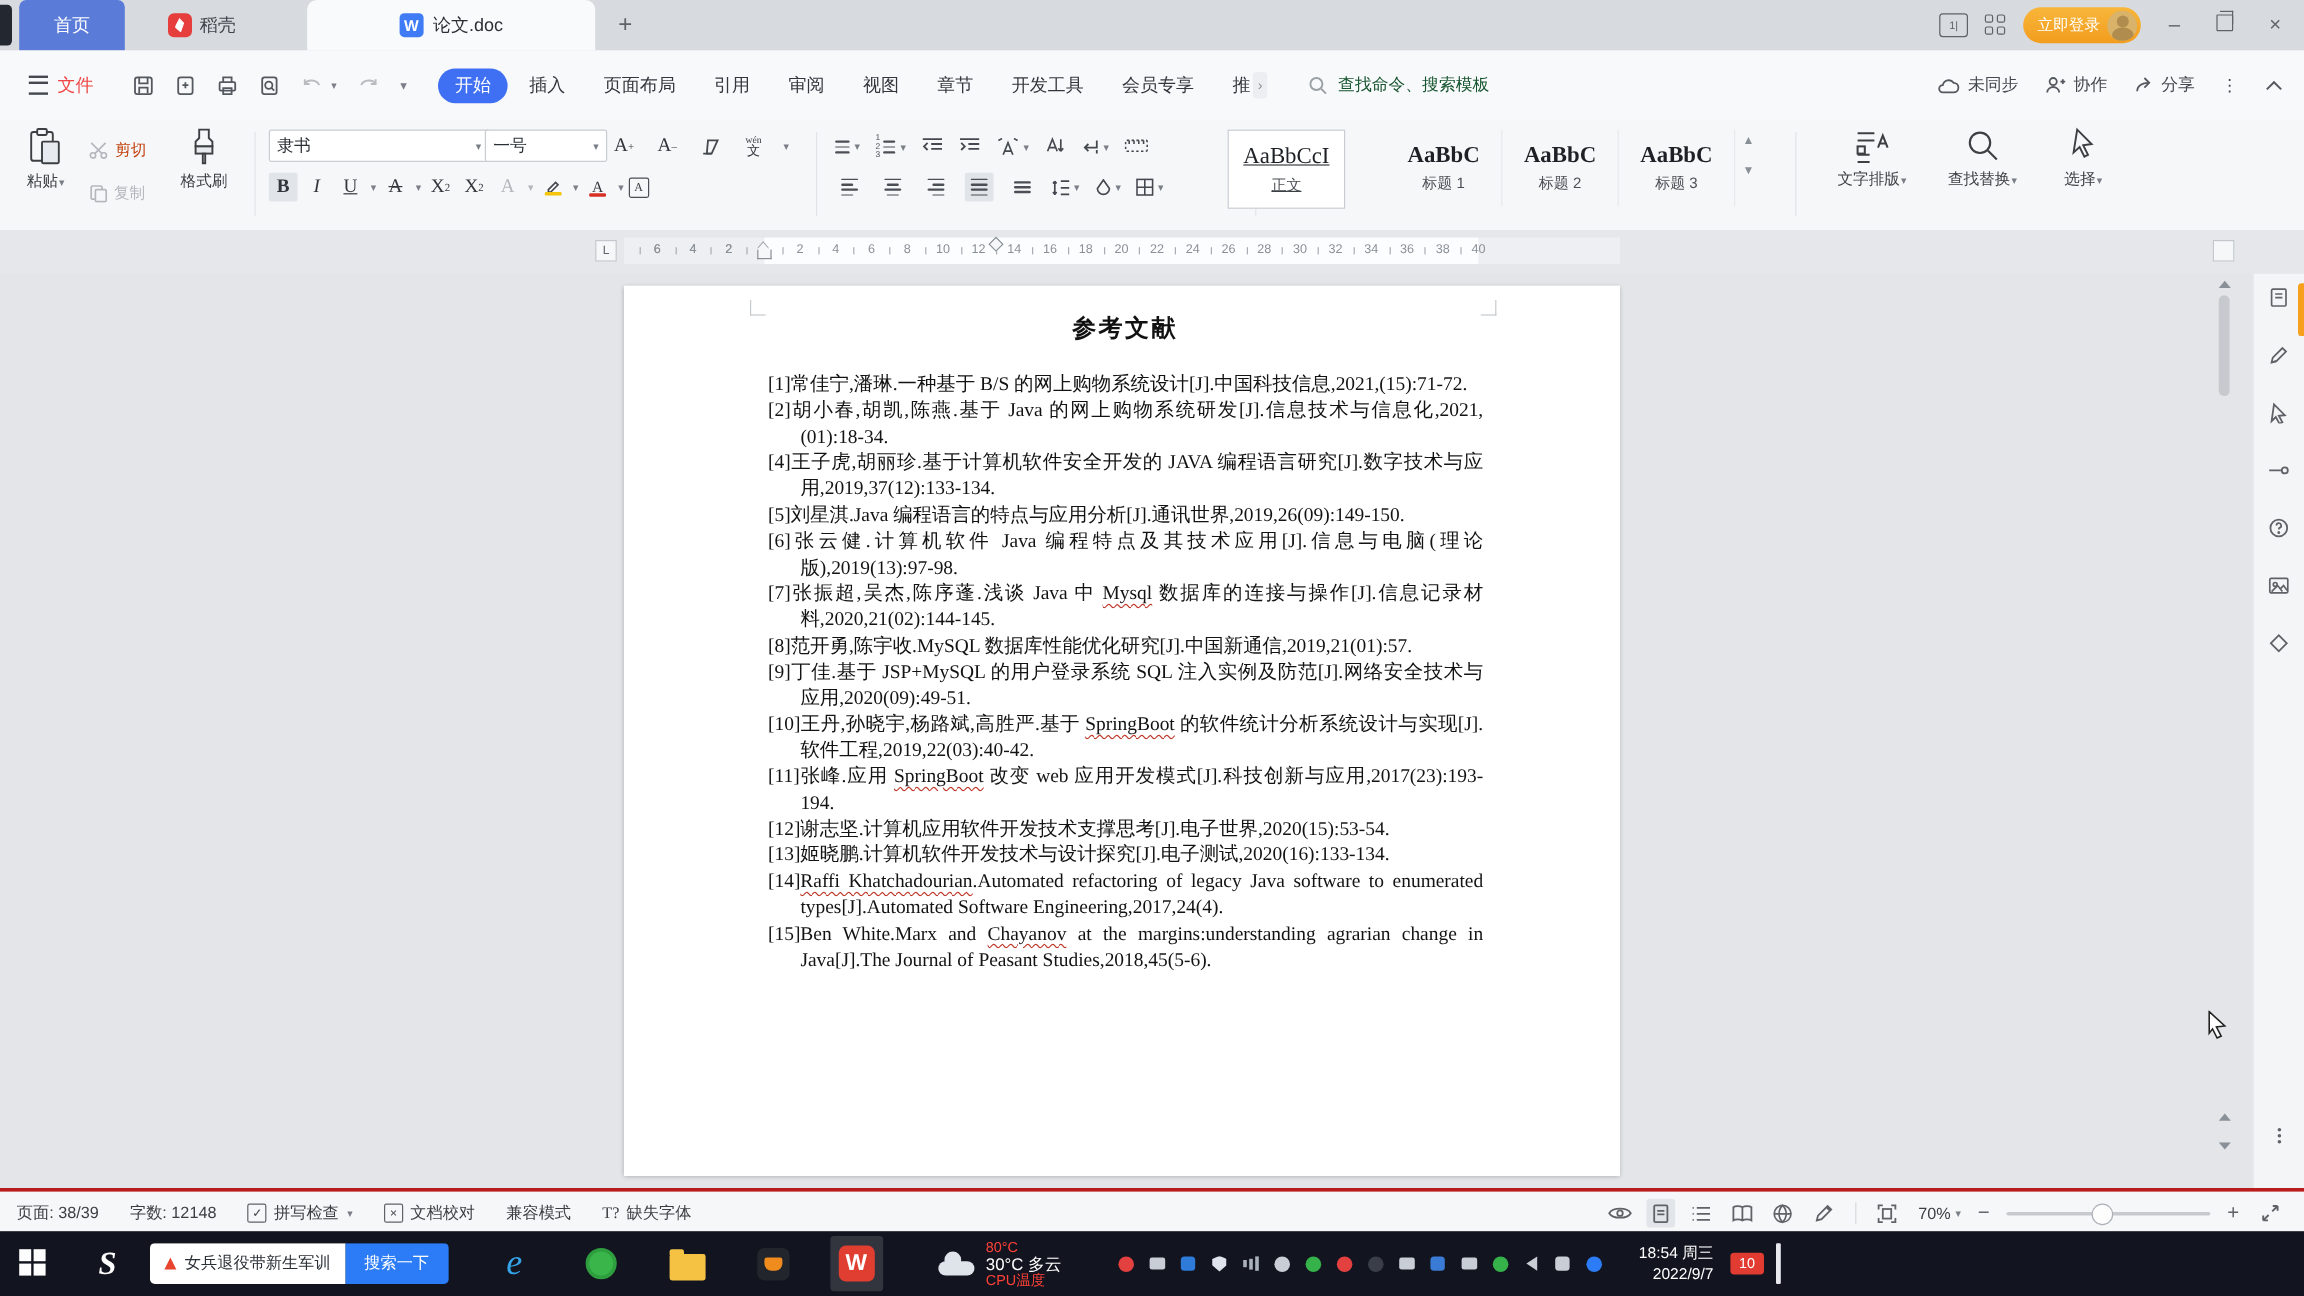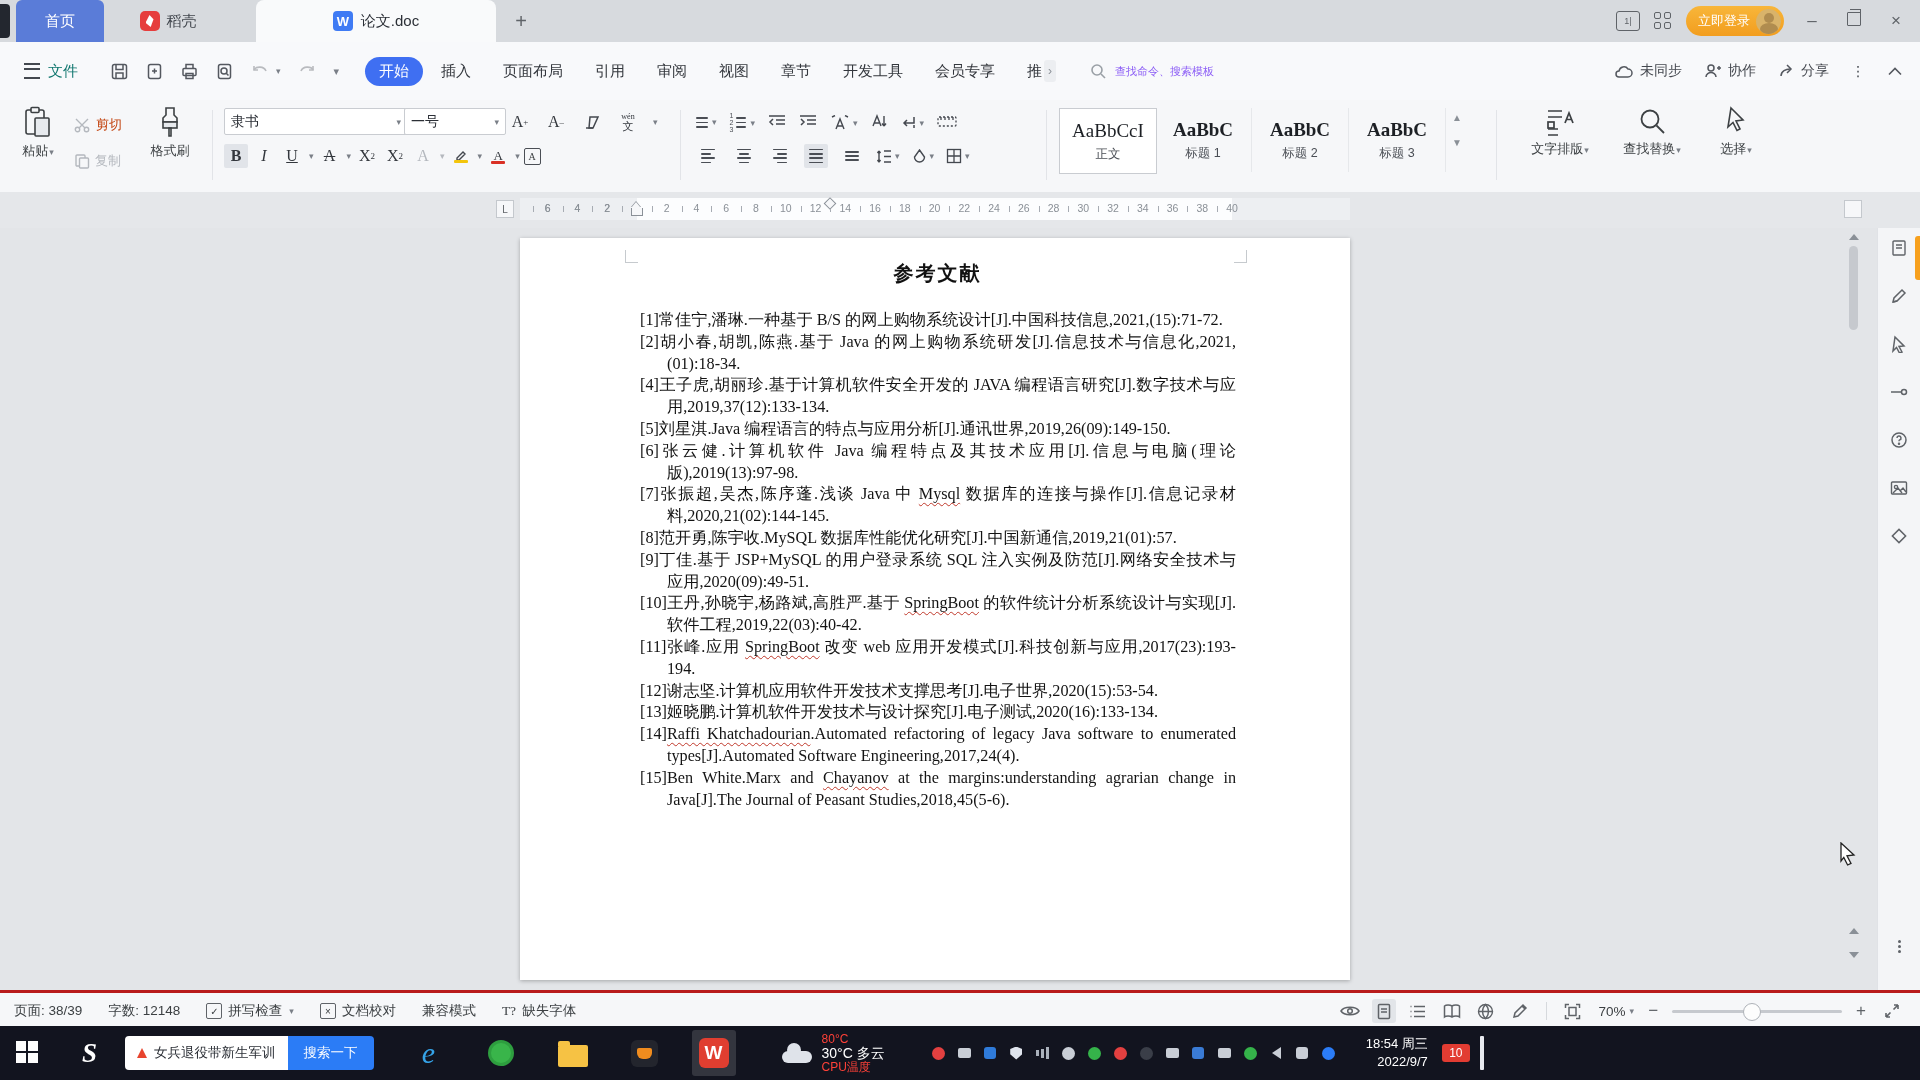--- a/index.html
+++ b/index.html
@@ -28,33 +28,33 @@
   .login{height:30px;background:linear-gradient(#f8b63a,#f29d1e);border-radius:16px;color:#fff;font-size:13px;
      display:flex;align-items:center;gap:6px;padding:0 3px 0 12px;}
   .avatar{width:25px;height:25px;border-radius:50%;background:#d9b36a;position:relative;overflow:hidden;}
   .avatar::before{content:"";position:absolute;left:7.5px;top:4px;width:10px;height:10px;border-radius:50%;background:#b08c4f;}
   .avatar::after{content:"";position:absolute;left:3.5px;top:14px;width:18px;height:12px;border-radius:50%;background:#b08c4f;}
   .winbtn{font-size:17px;color:#5f6368;width:28px;text-align:center;}
   .restore{width:12px;height:12px;border:1.6px solid #5f6368;position:relative;border-radius:1px;}
   .restore::before{content:"";position:absolute;left:2px;top:-4px;width:10px;height:10px;border:1.6px solid #5f6368;border-left:none;border-bottom:none;}
   
   .menubar{position:absolute;left:0;top:42px;width:1920px;height:58px;background:#f8f9fb;display:flex;align-items:center;}
-  .file-btn{display:flex;align-items:center;gap:8px;font-size:15px;color:#0f766e;margin-left:24px;width:78px;}
+  .file-btn{display:flex;align-items:center;gap:8px;font-size:15px;color:#ef4444;margin-left:24px;width:78px;}
   .ham{width:16px;height:12px;border-top:2px solid #44484f;border-bottom:2px solid #44484f;position:relative;}
   .ham::after{content:"";position:absolute;left:0;top:3px;width:16px;height:2px;background:#44484f;}
   .qbar{display:flex;align-items:center;gap:16px;margin-left:8px;color:#54585f;}
   .qbar svg{display:block;}
   .dim svg{opacity:.38;}
   .car{font-size:9px;color:#7a7f87;margin-left:1px;}
   .menu-tabs{display:flex;align-items:center;margin-left:26px;gap:4px;}
   .mtab{font-size:15px;color:#33373d;padding:5px 14px;border-radius:16px;white-space:nowrap;}
   .mtab.active{background:#3f6ff2;color:#fff;}
   .mtab.trunc{padding-right:2px;max-width:30px;overflow:hidden;}
   .overflow-ch{color:#8b9097;font-size:12px;background:#eceef1;padding:4px 4px;border-radius:3px;}
-  .msearch{display:flex;align-items:center;gap:8px;color:#8b5cf6;font-size:11px;margin-left:34px;flex:0 0 auto;}
+  .msearch{display:flex;align-items:center;gap:8px;color:#14532d;font-size:14px;margin-left:34px;flex:0 0 auto;}
   .mright{display:flex;align-items:center;gap:22px;margin-left:auto;margin-right:18px;color:#44484f;font-size:14px;}
   .mitem{display:flex;align-items:center;gap:6px;}
   
   .ribbon{position:absolute;left:0;top:100px;width:1920px;height:92px;background:#f6f7f9;border-bottom:1px solid #dadde1;}
   .vsep{position:absolute;top:10px;width:1px;height:70px;background:#e2e4e8;}
   .biglbl{font-size:13px;color:#3c4043;text-align:center;margin-top:2px;}
   .bigbtn{position:absolute;top:6px;display:flex;flex-direction:column;align-items:center;width:56px;}
   .rowitem{display:flex;align-items:center;gap:5px;font-size:13px;}
   .combo{height:25px;background:#fff;border:1px solid #c9ccd1;border-radius:2px;display:flex;align-items:center;
       font-size:14px;color:#2b2f36;padding:0 6px;justify-content:space-between;}
@@ -460,21 +460,21 @@
         <svg width="16" height="16" viewBox="0 0 16 16" fill="none" stroke="#44484f" stroke-width="1.3">
           <rect x="1.5" y="1.5" width="13" height="13"></rect>
           <path d="M8 1.5v13M1.5 8h13"></path>
         </svg>
         <span class="car">▾</span>
       </span>
   </div>
   <div class="vsep" style="left:1046px"></div>
 
   <div id="styles-gallery">
-      <div class="style-cell sel" style="left: 1059px;">
+      <div class="style-cell sel" style="left: 1023px; text-decoration: underline;">
         <span class="prev">AaBbCcI</span>
         <span class="nm">正文</span>
       </div>
       <div class="style-cell b" style="left: 1155px;">
         <span class="prev">AaBbC</span>
         <span class="nm">标题 1</span>
       </div>
       <div class="style-cell b" style="left: 1252px;">
         <span class="prev">AaBbC</span>
         <span class="nm">标题 2</span>

